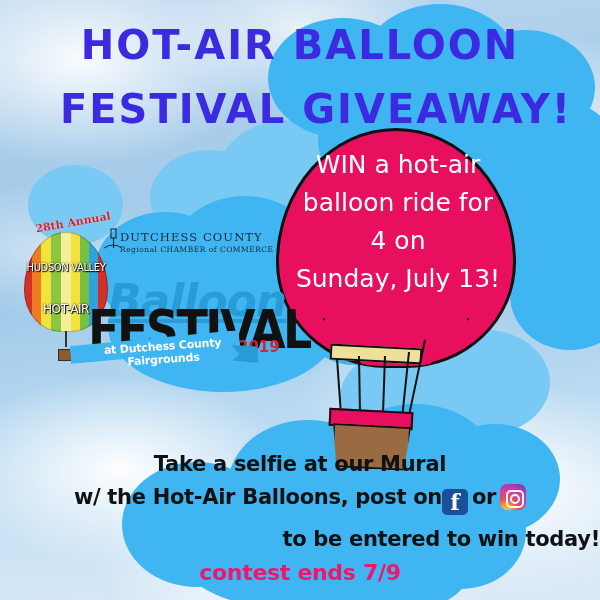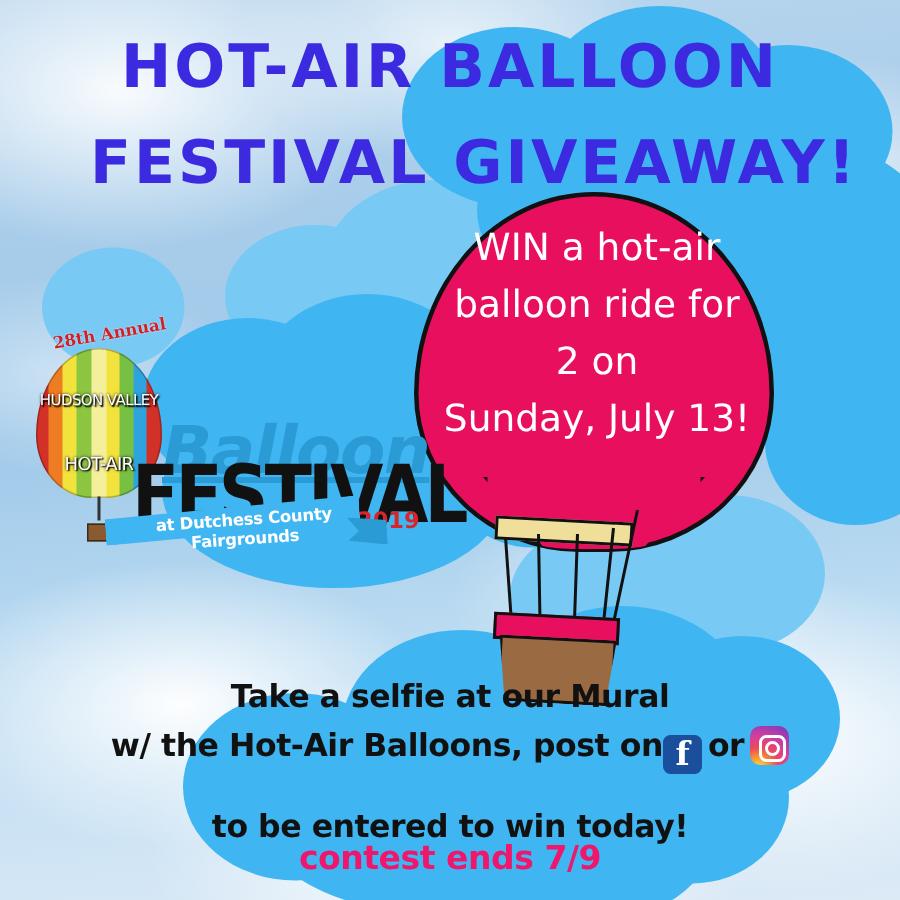--- a/index.html
+++ b/index.html
@@ -135,21 +135,21 @@
   }
 
   
   .bottom-line{
     position:absolute;width:100%;text-align:center;
     font-family:"DejaVu Sans",sans-serif;font-weight:bold;color:#111;
     font-size:21px;letter-spacing:-.3px;
   }
   #bl1{top:452px;}
   #bl2{top:484px;}
-  #bl3{top:539px;}
+  #bl3{top:527px;text-align:right;}
   #bl4{top:560px;color:#f0166b;font-size:22px;}
 
   .fb{
     display:inline-block;width:26px;height:26px;border-radius:5px;
     background:#1b4f9c;color:#fff;font-size:22px;font-weight:bold;
     line-height:26px;text-align:center;vertical-align:-6px;
     font-family:"DejaVu Serif",serif;
   }
   .ig{
     display:inline-block;width:26px;height:26px;border-radius:7px;
@@ -220,31 +220,40 @@
     <div class="basket-rim"></div>
     <div class="basket"></div>
   </div>
 
   <div class="txt headline" id="h1">HOT-AIR BALLOON</div>
   <div class="txt headline" id="h2">FESTIVAL GIVEAWAY!</div>
 
   <div class="balloon-copy">
     <div>WIN a hot-air</div>
     <div>balloon ride for</div>
-    <div>2 on</div>
+    <div>4 on</div>
     <div>Sunday, July 13!</div>
   </div>
 
   <div id="logo">
     <div id="annual">28th Annual</div>
     <div class="logo-balloon"></div>
     <div class="lb-text" id="lb1">HUDSON VALLEY</div>
     <div class="lb-text" id="lb2">HOT-AIR</div>
     <div class="logo-basket"></div>
 
+    <div id="dcc">
+      <svg width="18" height="26" viewBox="0 0 18 26" style="position:absolute;left:-16px;top:-2px;">
+        <rect x="7" y="1" width="5" height="9" fill="none" stroke="#1b2a33" stroke-width="1.1"></rect>
+        <line x1="9.5" y1="10" x2="9.5" y2="20" stroke="#1b2a33" stroke-width="1.1"></line>
+        <path d="M0 20 Q9 14 18 20" fill="none" stroke="#1b2a33" stroke-width="1"></path>
+      </svg>
+      <div class="dcc1">DUTCHESS COUNTY</div>
+      <div class="dcc2">Regional CHAMBER of COMMERCE</div>
+    </div>
 
     <div id="balloonWord">Balloon</div>
     <div id="festivalWord">FESTIVAL</div>
     <div id="yearWord">2019</div>
     <div class="ribbon"></div>
     <div class="ribbon-tail"></div>
     <div id="fairgrounds">at Dutchess County Fairgrounds</div>
   </div>
 
   <div class="bottom-line" id="bl1">Take a selfie at our Mural</div>

